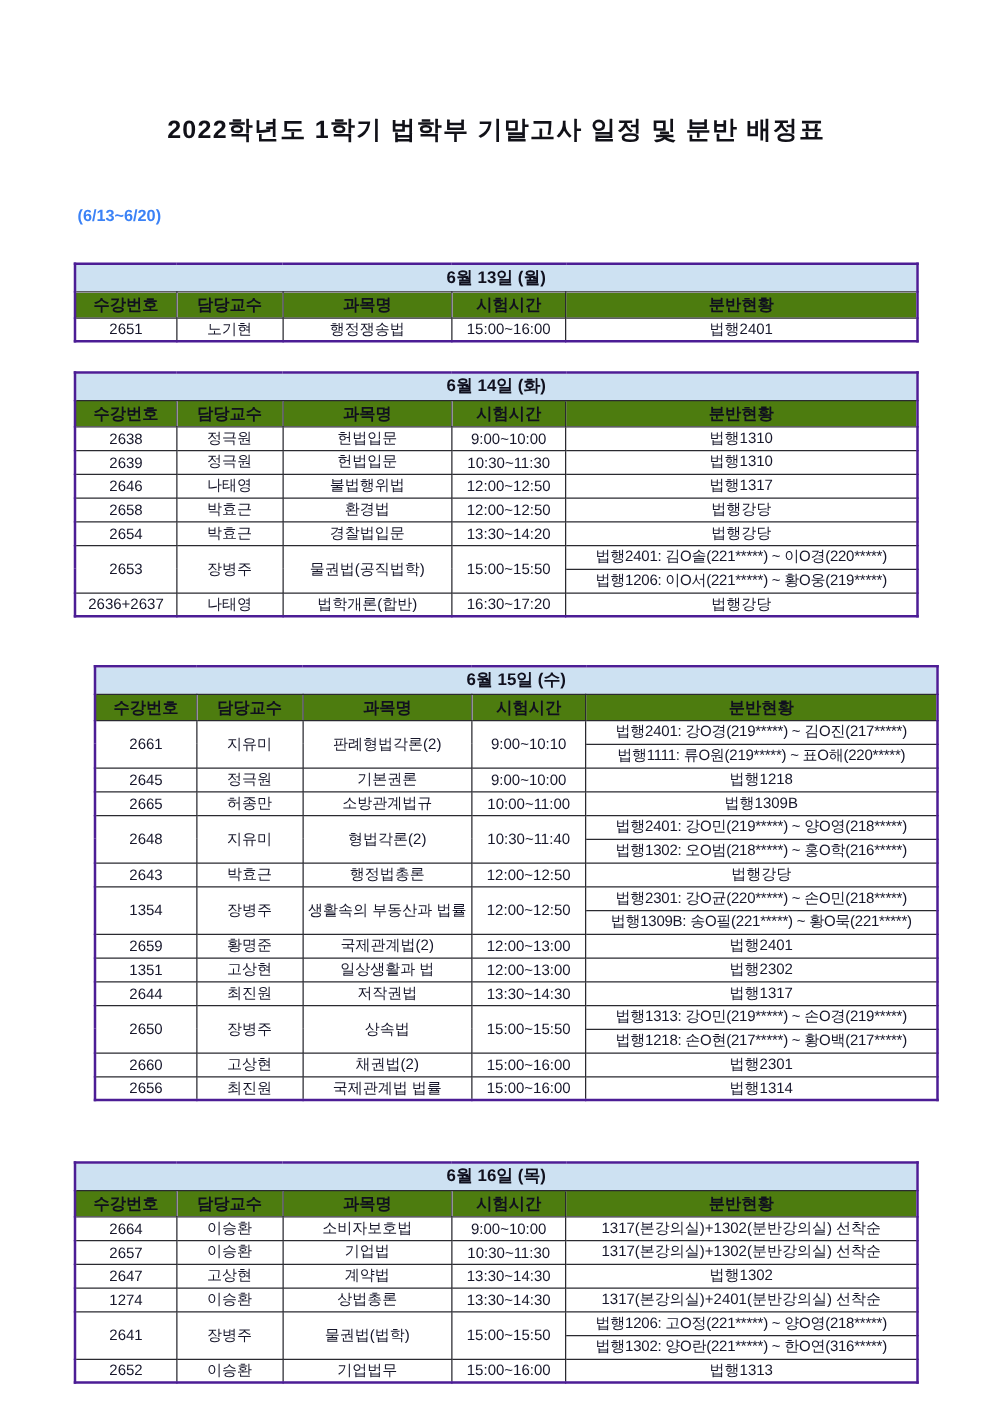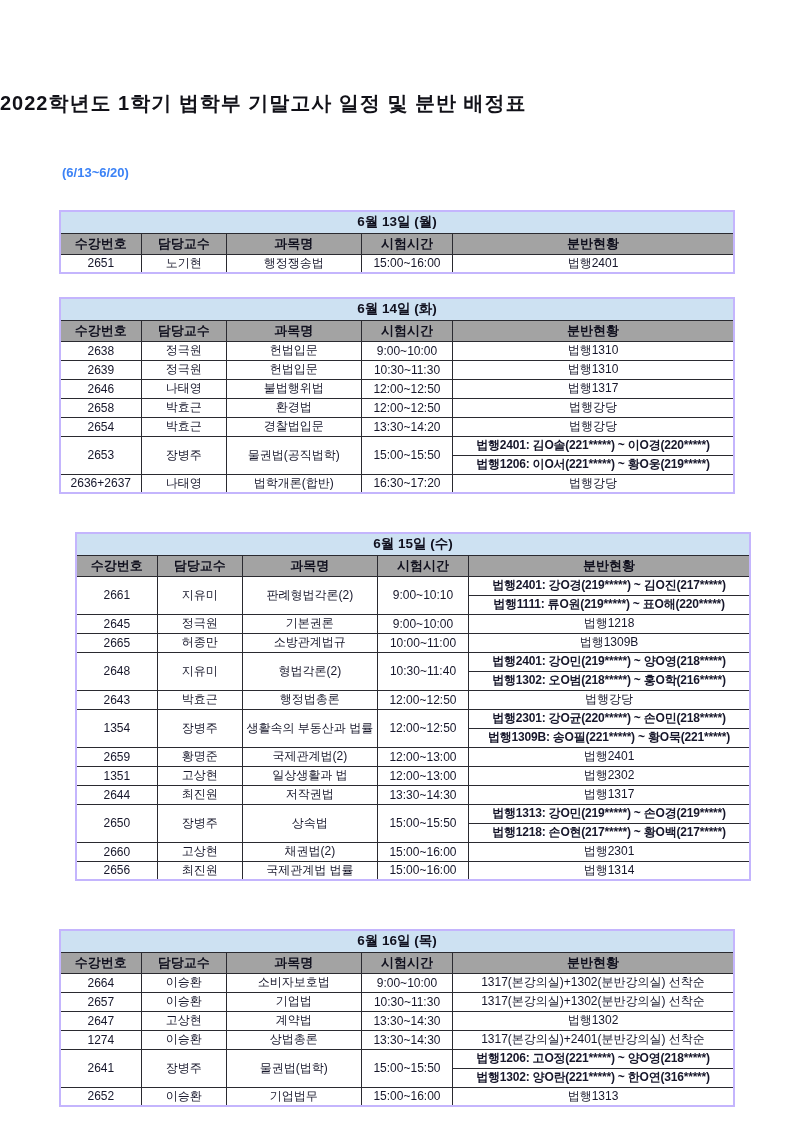--- a/index.html
+++ b/index.html
@@ -6,67 +6,66 @@
   html, body { background: #ffffff; }
   body {
     width: 794px; height: 1122px;
     position: relative;
     font-family: "Liberation Sans", "DejaVu Sans", sans-serif;
     color: #1a1a2a;
     overflow: hidden;
   }
   .page-title {
     position: absolute; top: 90px; left: 0;
-    width: 100%; text-align: left;
+    width: 100%; text-align: center;
     font-size: 20px; font-weight: bold; letter-spacing: 1px;
     color: #111118;
   }
   .date-range {
     position: absolute; top: 165px; left: 62px;
     font-size: 13px; color: #3b82f6; font-weight: bold;
   }
   .tables-container {
     position: absolute; top: 210px; left: 59px; width: 678px;
   }
   table.exam {
     border-collapse: collapse;
-    border: 2px solid #c4b5fd;
+    border: 2px solid #4c1d95;
     width: 676px;
     table-layout: fixed;
   }
   table.exam th, table.exam td {
     border: 1px solid #2a2a30;
     text-align: center;
     vertical-align: middle;
     padding: 0 2px;
     overflow: hidden;
     white-space: nowrap;
   }
   th.day-cell {
     background: #cde1f2;
     font-size: 13.5px; font-weight: bold;
     height: 22px; color: #10101e;
   }
   th.col-head {
-    background: #a3a3a3;
+    background: #4d7c0f;
     font-size: 13px; font-weight: bold;
     height: 21px; color: #10101e;
   }
   table.exam td {
     font-size: 12px;
     height: 19px;
     color: #16162a;
   }
   td.assign-multi {
     font-size: 11.5px;
     text-align: left;
     padding-left: 5px;
     height: 19px;
     letter-spacing: -0.2px;
-    font-weight: bold;
   }
 </style>
 </head>
 <body>
 
 <div class="page-title">2022학년도 1학기 법학부 기말고사 일정 및 분반 배정표</div>
 <div class="date-range">(6/13~6/20)</div>
 <div class="tables-container">
     <table class="exam" style="margin-top: 0px;">
       <colgroup>

